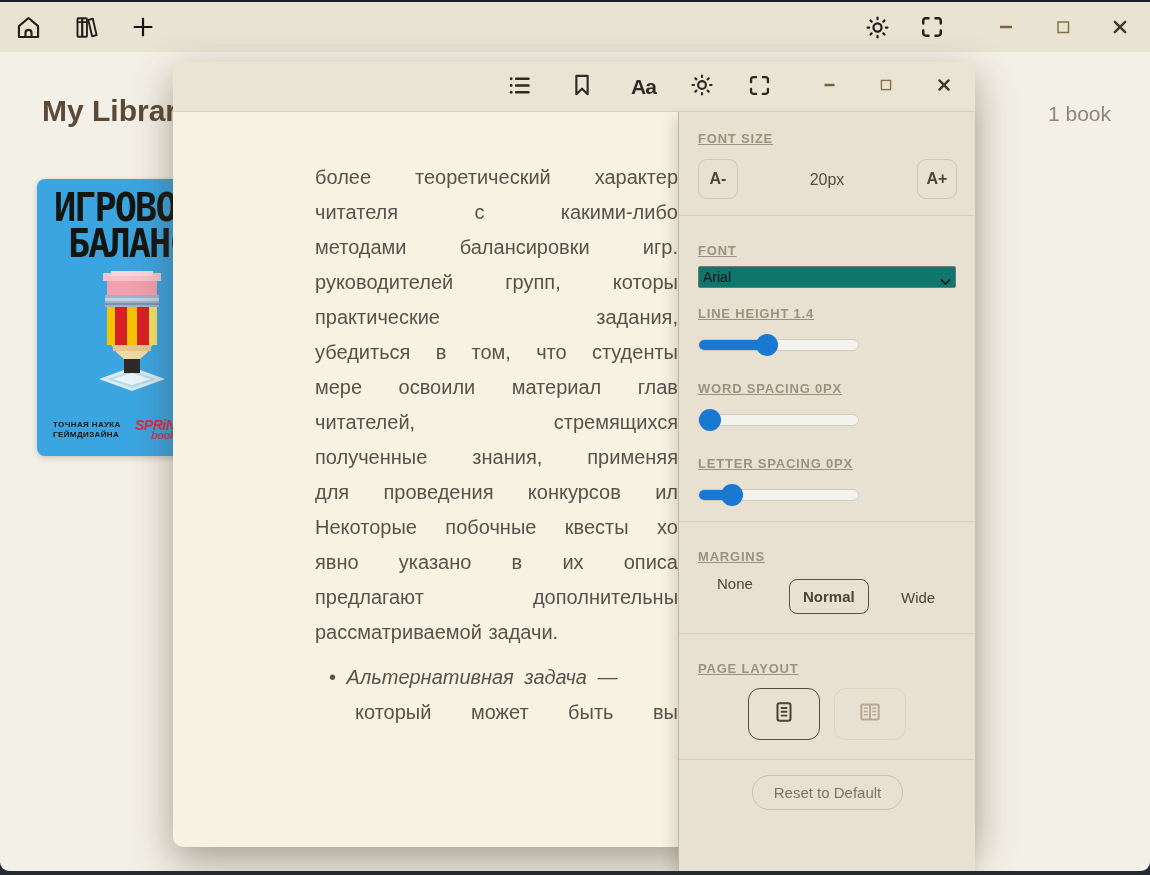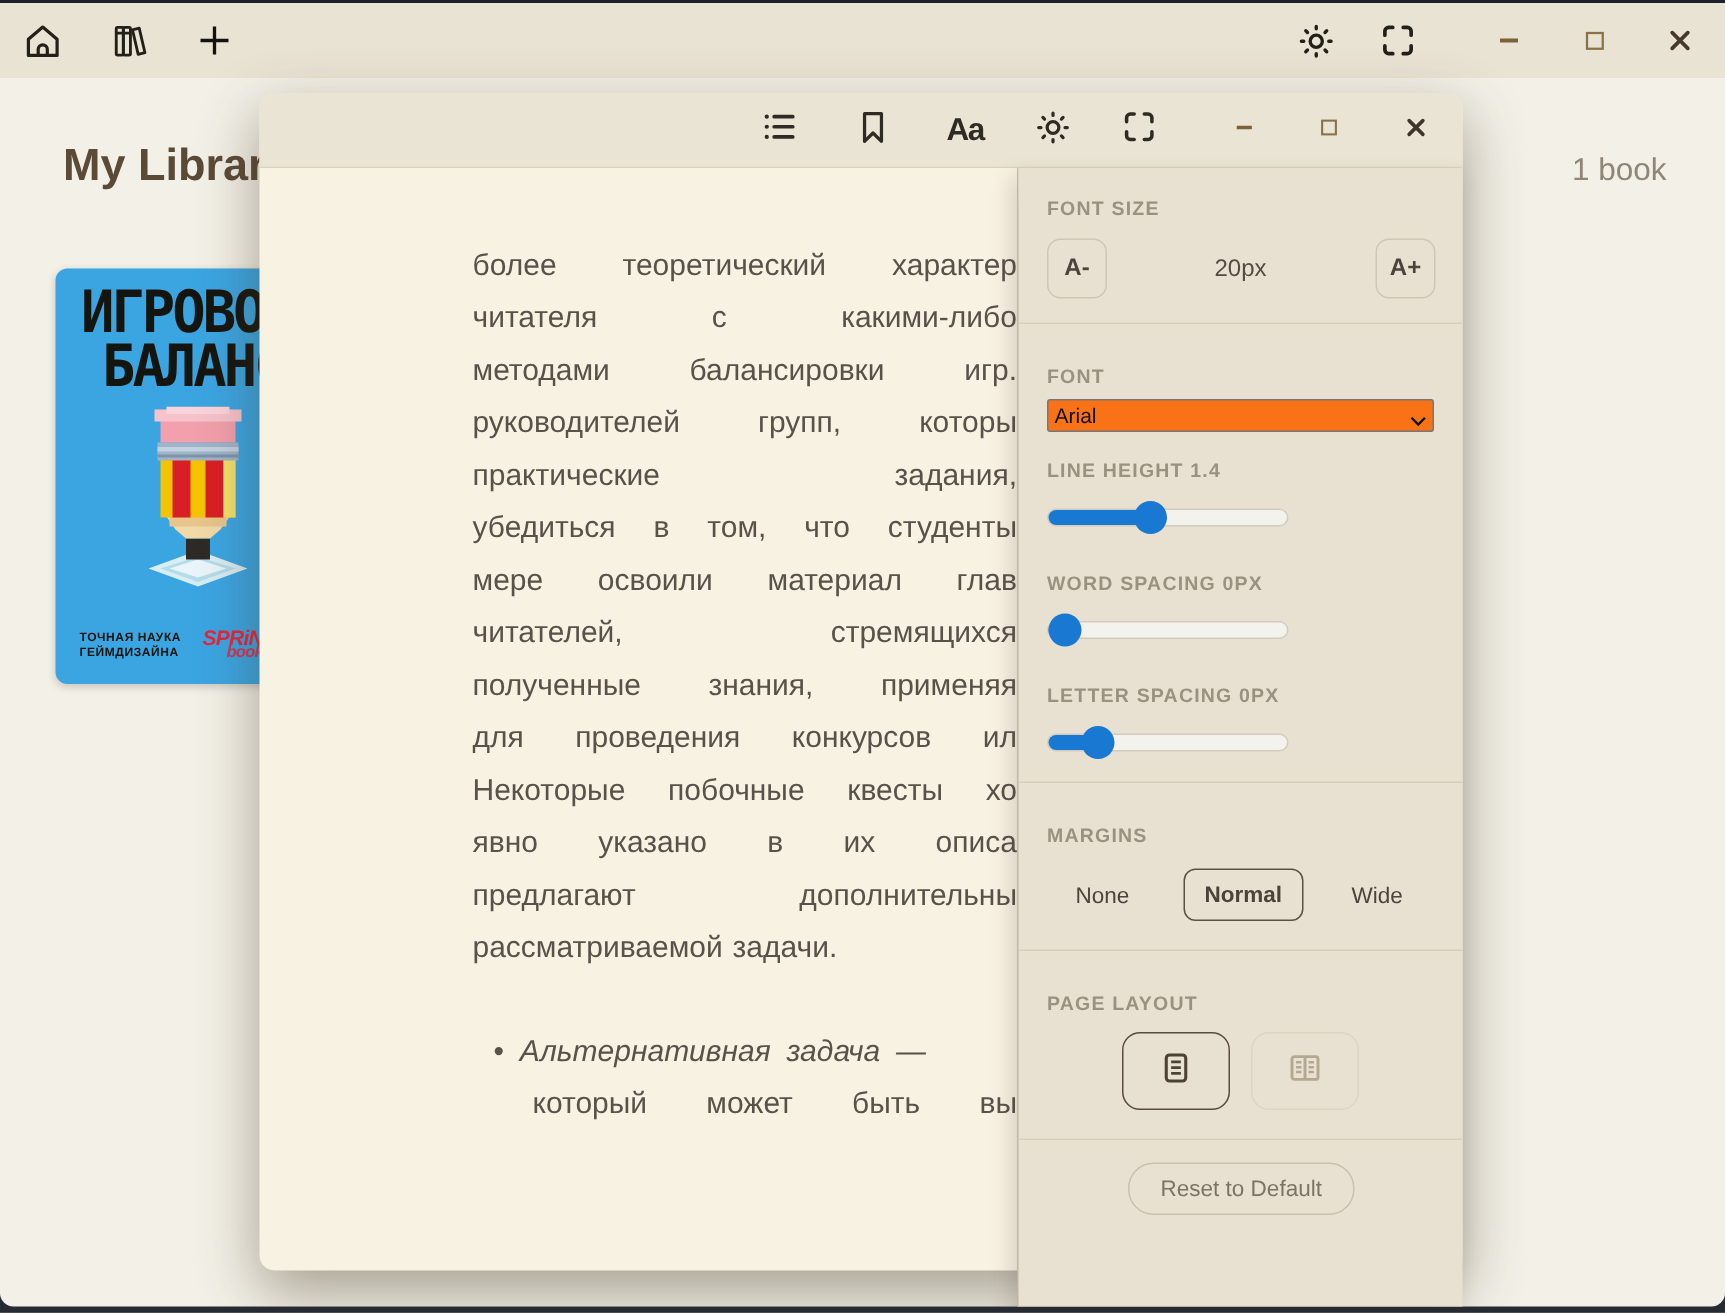--- a/index.html
+++ b/index.html
@@ -36,37 +36,37 @@
   .modal-header{position:absolute;left:0;top:0;width:100%;height:50px;background:#eae4d5;
          border-bottom:1px solid #d9d1bd;border-radius:10px 10px 0 0;box-sizing:border-box;}
   .mh-icon{position:absolute;top:11px;width:28px;height:28px;display:flex;align-items:center;justify-content:flex-start;cursor:pointer;}
   .aa-glyph{font-weight:900;font-size:21px;color:#2e2a24;letter-spacing:-1px;}
 
   
   .page-text{position:absolute;left:142px;top:98px;width:363px;font-size:20px;line-height:35px;
          color:#59524b;word-spacing:1px;}
   .tl{text-align:justify;text-align-last:justify;white-space:normal;}
   .tl-end{text-align:left;}
-  .bullet-wrap{margin-top:34px;padding-left:14px;}
+  .bullet-wrap{margin-top:10px;padding-left:14px;}
   .bullet-l1{white-space:nowrap;word-spacing:5px;}
   .bullet-l1 .it{font-style:italic;}
   .bullet-l2{padding-left:26px;text-align:justify;text-align-last:justify;}
 
   
   .panel{position:absolute;left:505px;top:50px;width:297px;height:783px;background:#e8e1d1;
          border-left:1px solid #bfb6a4;border-radius:0 0 10px 10px;box-sizing:border-box;
          box-shadow:-4px 6px 14px rgba(70,60,40,.18);}
-  .p-label{position:absolute;left:19px;font-size:13px;font-weight:700;color:#9a9280;letter-spacing:.8px;}
+  .p-label{position:absolute;left:19px;font-size:13px;font-weight:700;color:#9a9280;letter-spacing:.8px;text-decoration:underline;}
   .p-div{position:absolute;left:0;width:100%;height:1px;background:#d7cfbc;}
   .sz-btn{position:absolute;width:40px;height:40px;border:1px solid #cfc6b3;border-radius:9px;
          background:transparent;font-family:inherit;font-size:16px;font-weight:bold;color:#4c443a;cursor:pointer;}
   .sz-val{position:absolute;left:0;width:100%;text-align:center;font-size:16px;color:#544c41;}
   .sel-wrap{position:absolute;left:19px;width:258px;height:22px;}
   .sel-wrap select{width:100%;height:22px;font-family:inherit;font-size:14px;color:#111;
-         background:#f97316;border:1px solid #767676;border-radius:2px;appearance:none;-webkit-appearance:none;
+         background:#0f766e;border:1px solid #767676;border-radius:2px;appearance:none;-webkit-appearance:none;
          padding:0 4px;cursor:pointer;}
   .sel-chevron{position:absolute;right:5px;top:6px;pointer-events:none;}
   .slider{position:absolute;left:19px;width:159px;height:10px;background:#f4f2ec;border:1px solid #d2ccc0;
          border-radius:6px;cursor:pointer;}
   .slider .fill{position:relative;height:100%;background:#1878d2;border-radius:6px 0 0 6px;}
   .slider .thumb{position:absolute;right:-11px;top:50%;transform:translateY(-50%);width:22px;height:22px;
          border-radius:50%;background:#1878d2;}
   .mg-opt{position:absolute;font-size:15px;color:#4c443a;cursor:pointer;}
   .mg-sel{border:1px solid #5c5043;border-radius:8px;padding:8px 13px;font-weight:bold;}
   .pl-btn{position:absolute;width:72px;height:52px;border-radius:12px;background:transparent;cursor:pointer;
@@ -311,21 +311,21 @@
       <div class="p-label" style="top:344px">LETTER SPACING 0PX</div>
       <div class="slider" style="top:377px">
         <div class="fill" style="width: 21%;">
           <div class="thumb"></div>
         </div>
       </div>
 
       <div class="p-div" style="top:409px"></div>
 
       <div class="p-label" style="top:437px">MARGINS</div>
-      <div class="mg-opt" style="left:38px;top:477px">None</div>
+      <div class="mg-opt" style="left:38px;top:463px">None</div>
       <div class="mg-opt mg-sel" style="left:110px;top:467px">Normal</div>
       <div class="mg-opt" style="left:222px;top:477px">Wide</div>
 
       <div class="p-div" style="top:521px"></div>
 
       <div class="p-label" style="top:549px">PAGE LAYOUT</div>
       <div class="pl-btn pl-sel" style="left:69px;top:576px">
         <span>
           <svg width="26" height="26" viewBox="0 0 24 24" fill="none" stroke="#4e4234" stroke-width="1.9">
             <rect x="6" y="4" width="12" height="16" rx="2"></rect>

